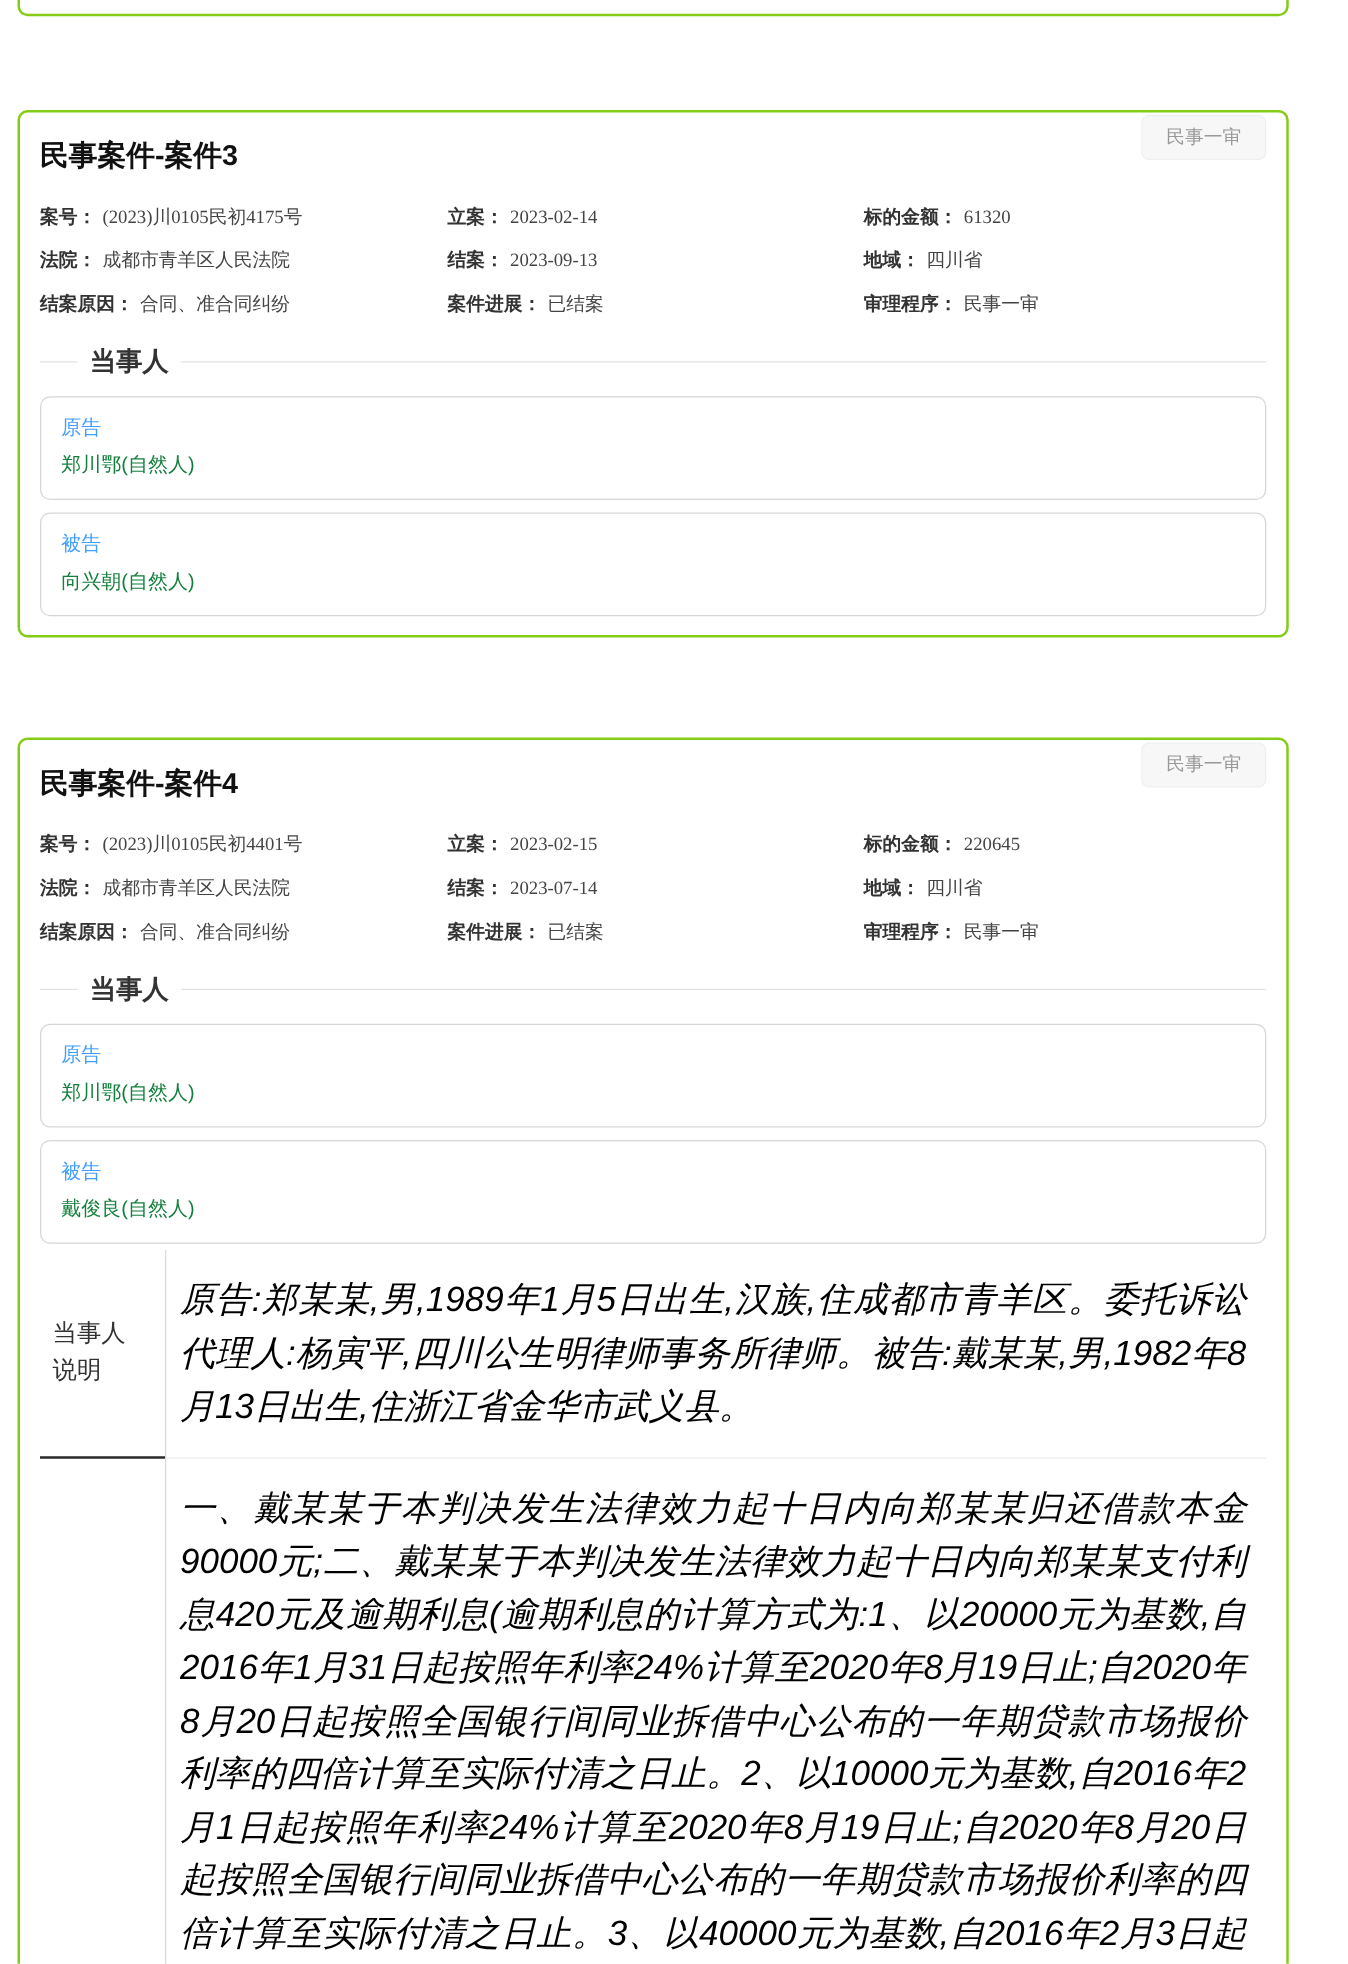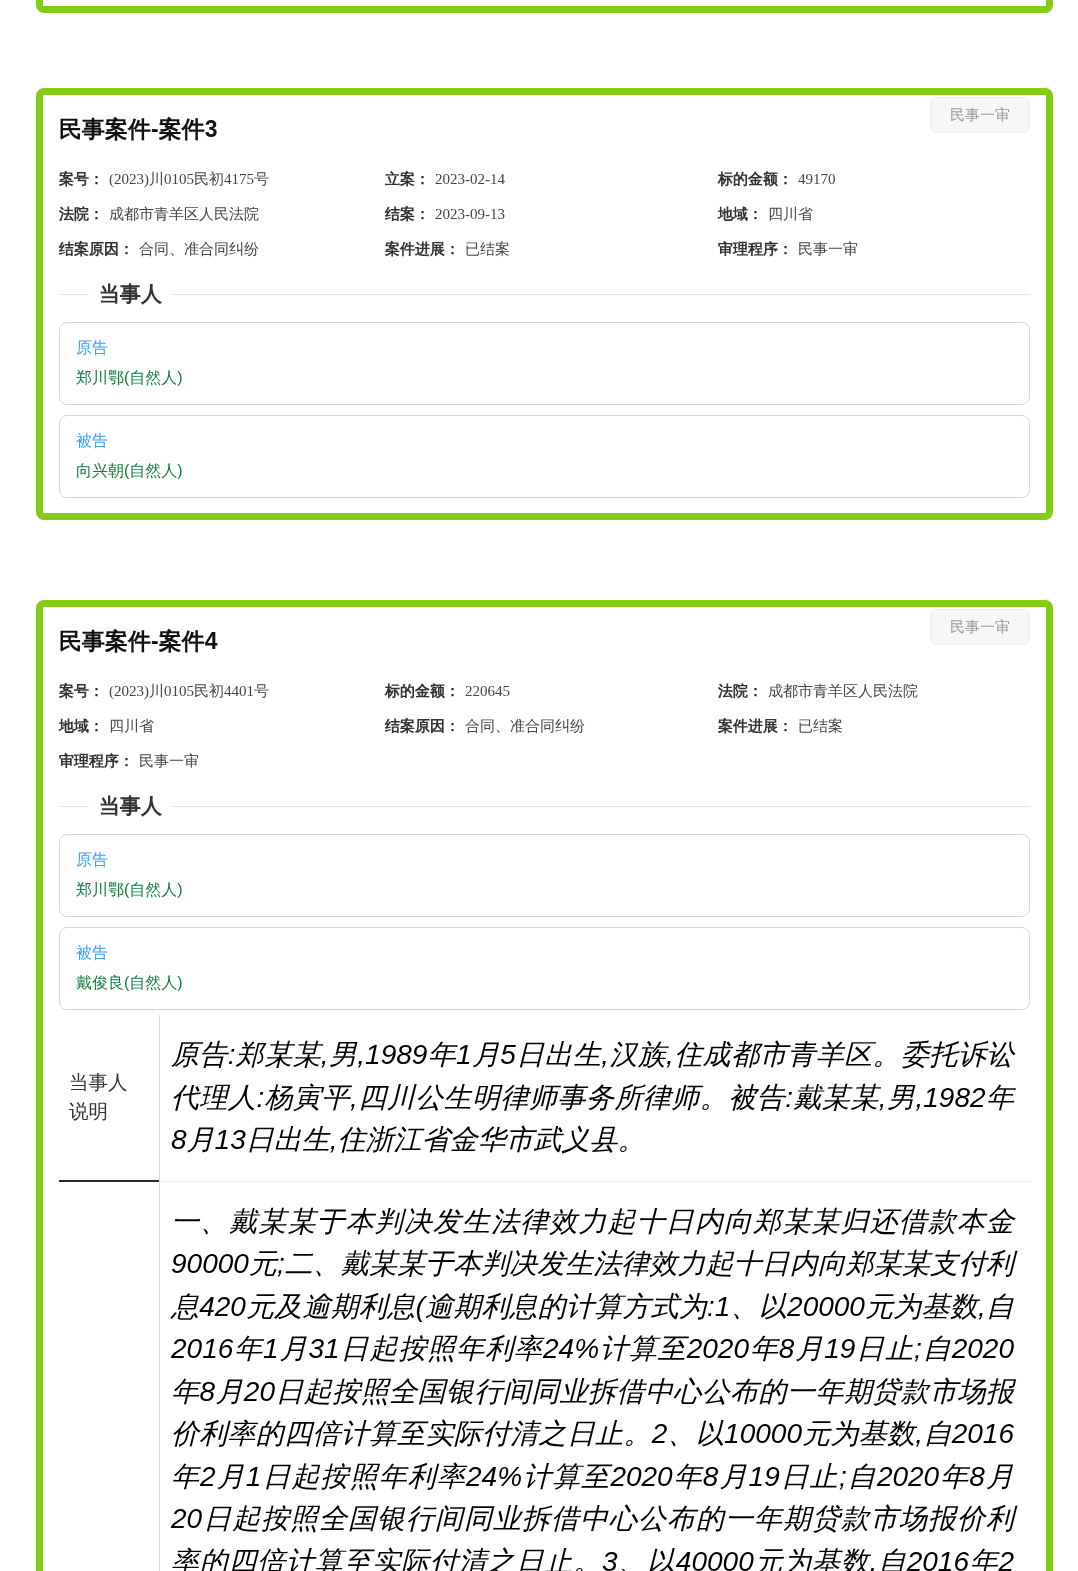--- a/index.html
+++ b/index.html
@@ -1,23 +1,23 @@
 <!DOCTYPE html>
 <html><head>
 <meta charset="utf-8">
 <style>
   * { margin:0; padding:0; box-sizing:border-box; }
   html,body { width:1078px; height:1571px; overflow:hidden; background:#ffffff;
     font-family:"Liberation Sans","DejaVu Sans",sans-serif; color:#333; }
 
   .card {
     position:relative;
-    margin-left:36px;
+    margin-left:14px;
     width:1017px;
-    border:7px solid #84cc16;
+    border:2px solid #84cc16;
     border-radius:8px;
     background:#fff;
     padding:0 16px;
   }
   .partial-card {
     height:50px;
     margin-top:-37px;
     padding:0;
   }
   .case-card { padding-bottom:15px; }
@@ -84,21 +84,21 @@
 <div class="card partial-card"></div>
 
 <section class="card case-card" id="card3">
   <div class="card-head">
     <h2 class="card-title">民事案件-案件3</h2>
     <span class="badge">民事一审</span>
   </div>
   <div class="field-grid">
     <div><span class="f-label">案号：</span><span class="f-value">(2023)川0105民初4175号</span></div>
     <div><span class="f-label">立案：</span><span class="f-value">2023-02-14</span></div>
-    <div><span class="f-label">标的金额：</span><span class="f-value">49170</span></div>
+    <div><span class="f-label">标的金额：</span><span class="f-value">61320</span></div>
     <div><span class="f-label">法院：</span><span class="f-value">成都市青羊区人民法院</span></div>
     <div><span class="f-label">结案：</span><span class="f-value">2023-09-13</span></div>
     <div><span class="f-label">地域：</span><span class="f-value">四川省</span></div>
     <div><span class="f-label">结案原因：</span><span class="f-value">合同、准合同纠纷</span></div>
     <div><span class="f-label">案件进展：</span><span class="f-value">已结案</span></div>
     <div><span class="f-label">审理程序：</span><span class="f-value">民事一审</span></div>
   </div>
   <div class="legend">
     <span class="legend-line short"></span>
     <span class="legend-text">当事人</span>
@@ -116,22 +116,24 @@
   </div>
 </section>
 
 <section class="card case-card" id="card4">
   <div class="card-head">
     <h2 class="card-title">民事案件-案件4</h2>
     <span class="badge">民事一审</span>
   </div>
   <div class="field-grid">
     <div><span class="f-label">案号：</span><span class="f-value">(2023)川0105民初4401号</span></div>
+    <div><span class="f-label">立案：</span><span class="f-value">2023-02-15</span></div>
     <div><span class="f-label">标的金额：</span><span class="f-value">220645</span></div>
     <div><span class="f-label">法院：</span><span class="f-value">成都市青羊区人民法院</span></div>
+    <div><span class="f-label">结案：</span><span class="f-value">2023-07-14</span></div>
     <div><span class="f-label">地域：</span><span class="f-value">四川省</span></div>
     <div><span class="f-label">结案原因：</span><span class="f-value">合同、准合同纠纷</span></div>
     <div><span class="f-label">案件进展：</span><span class="f-value">已结案</span></div>
     <div><span class="f-label">审理程序：</span><span class="f-value">民事一审</span></div>
   </div>
   <div class="legend">
     <span class="legend-line short"></span>
     <span class="legend-text">当事人</span>
     <span class="legend-line long"></span>
   </div>

